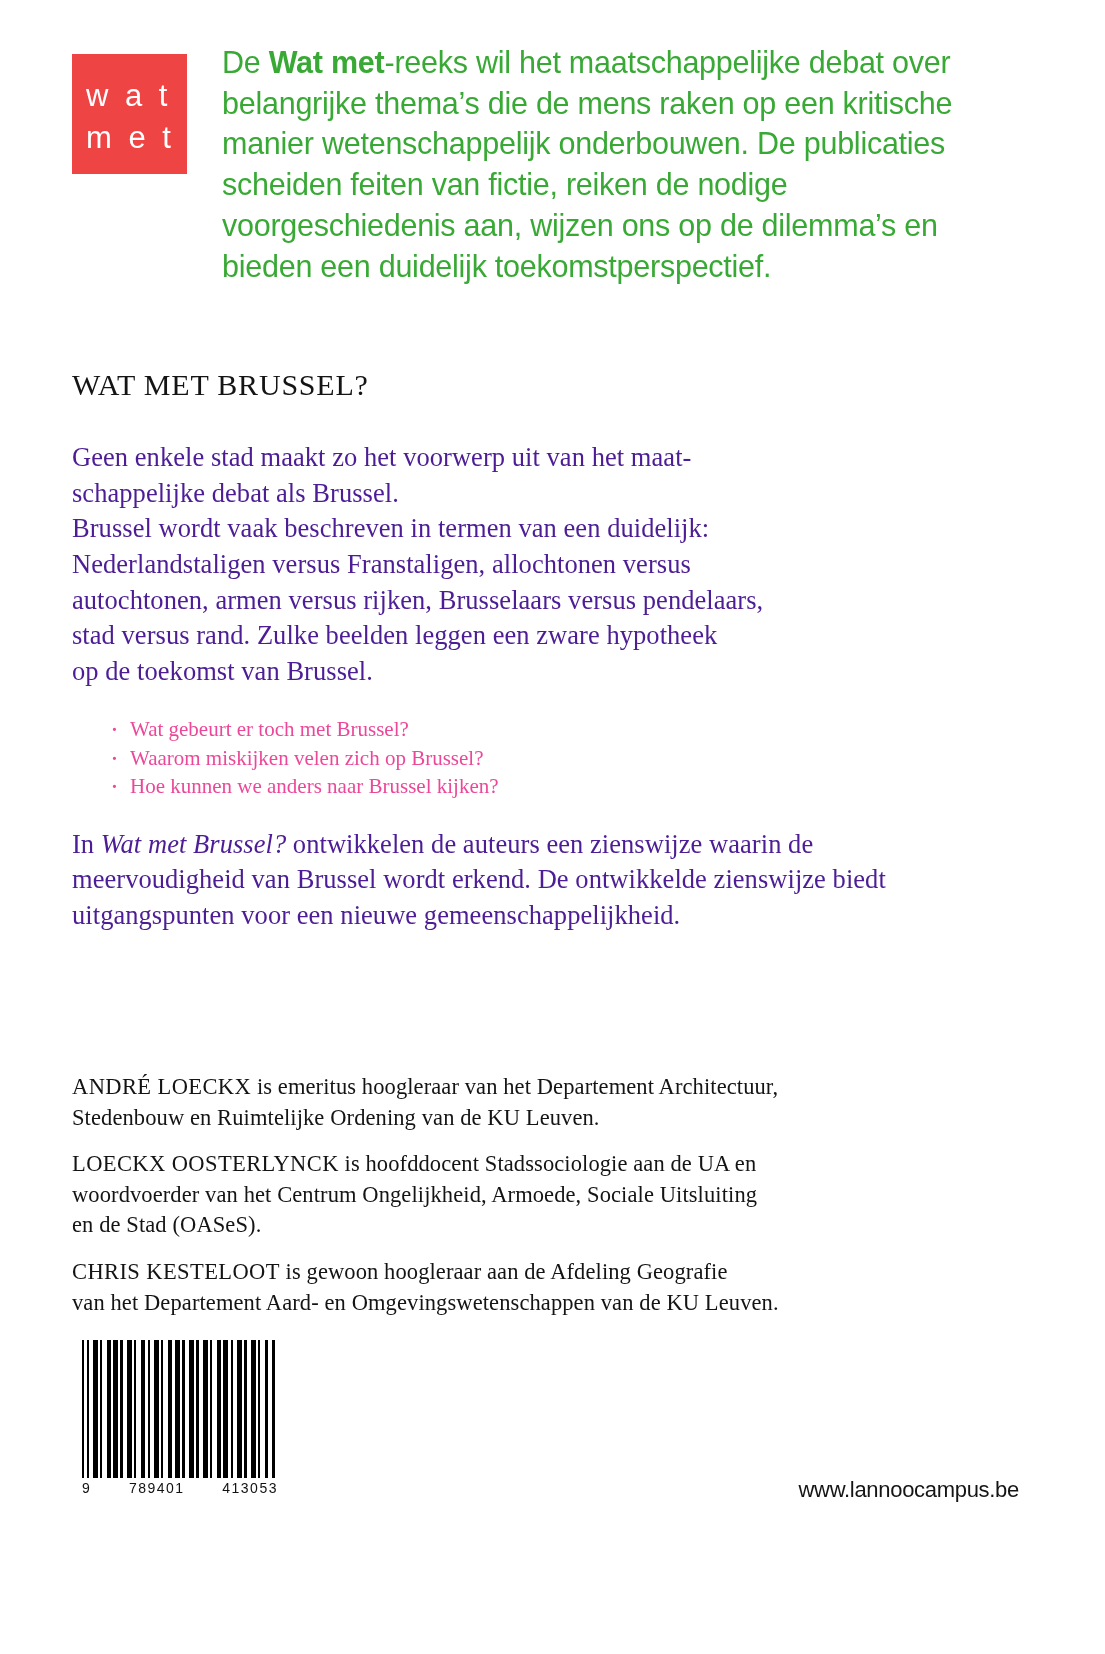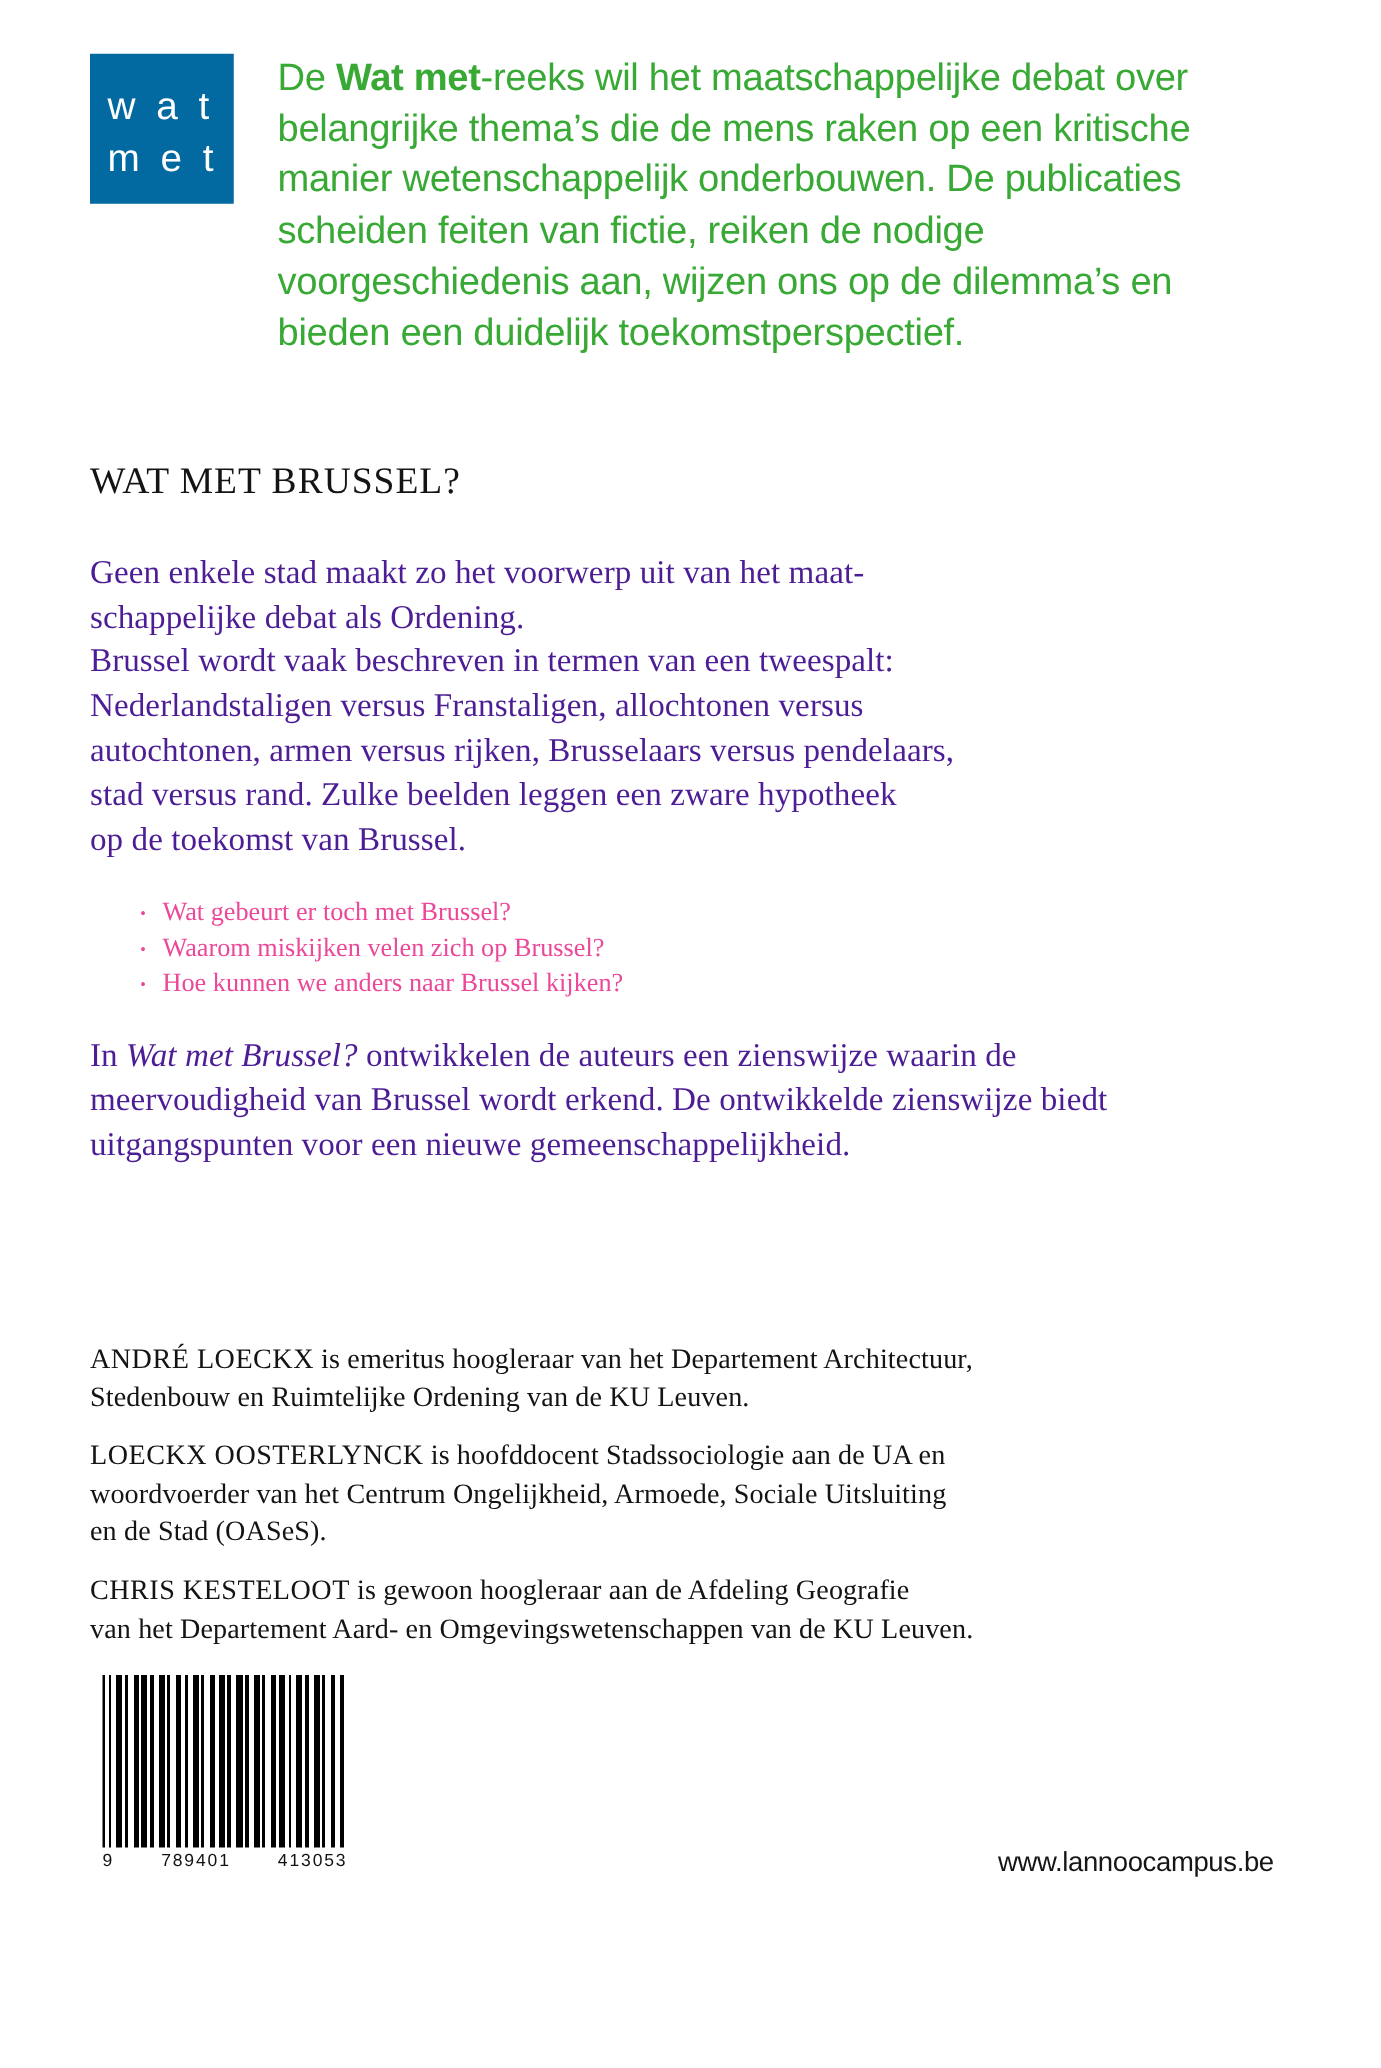--- a/index.html
+++ b/index.html
@@ -21,24 +21,24 @@
     position: absolute;
     left: 72px;
     top: 42px;
     width: 960px;
     display: flex;
     align-items: flex-start;
   }
   .series-logo {
     width: 115px;
     height: 120px;
-    background: #0369a1;
+    background: #ef4444;
     flex: 0 0 115px;
     position: relative;
-    margin-top: 1px;
+    margin-top: 12px;
   }
   .series-logo .logo-line {
     position: absolute;
     left: 14px;
     color: #ffffff;
     font-family: "Liberation Sans", sans-serif;
     font-weight: 400;
     font-size: 31px;
     letter-spacing: 4px;
     line-height: 1;
@@ -196,22 +196,22 @@
     <div class="logo-line logo-line-2">m e t</div>
   </div>
   <div class="series-text"><span>De </span><b>Wat met</b><span>-reeks wil het maatschappelijke debat over belangrijke thema’s die de mens raken op een kritische manier wetenschappelijk onderbouwen. De publicaties scheiden feiten van fictie, reiken de nodige voorgeschiedenis aan, wijzen ons op de dilemma’s en bieden een duidelijk toekomstperspectief.</span></div>
 </div>
 
 <div class="content">
   <h1 class="book-title">WAT MET BRUSSEL?</h1>
 
   <div class="body-text">
     <span class="ln">Geen enkele stad maakt zo het voorwerp uit van het maat-</span>
-    <span class="ln">schappelijke debat als Ordening.</span>
-    <span class="ln">Brussel wordt vaak beschreven in termen van een tweespalt:</span>
+    <span class="ln">schappelijke debat als Brussel.</span>
+    <span class="ln">Brussel wordt vaak beschreven in termen van een duidelijk:</span>
     <span class="ln">Nederlandstaligen versus Franstaligen, allochtonen versus</span>
     <span class="ln">autochtonen, armen versus rijken, Brusselaars versus pendelaars,</span>
     <span class="ln">stad versus rand. Zulke beelden leggen een zware hypotheek</span>
     <span class="ln">op de toekomst van Brussel.</span>
   </div>
 
   <ul class="bullets">
     <li>Wat gebeurt er toch met Brussel?</li>
     <li>Waarom miskijken velen zich op Brussel?</li>
     <li>Hoe kunnen we anders naar Brussel kijken?</li>

